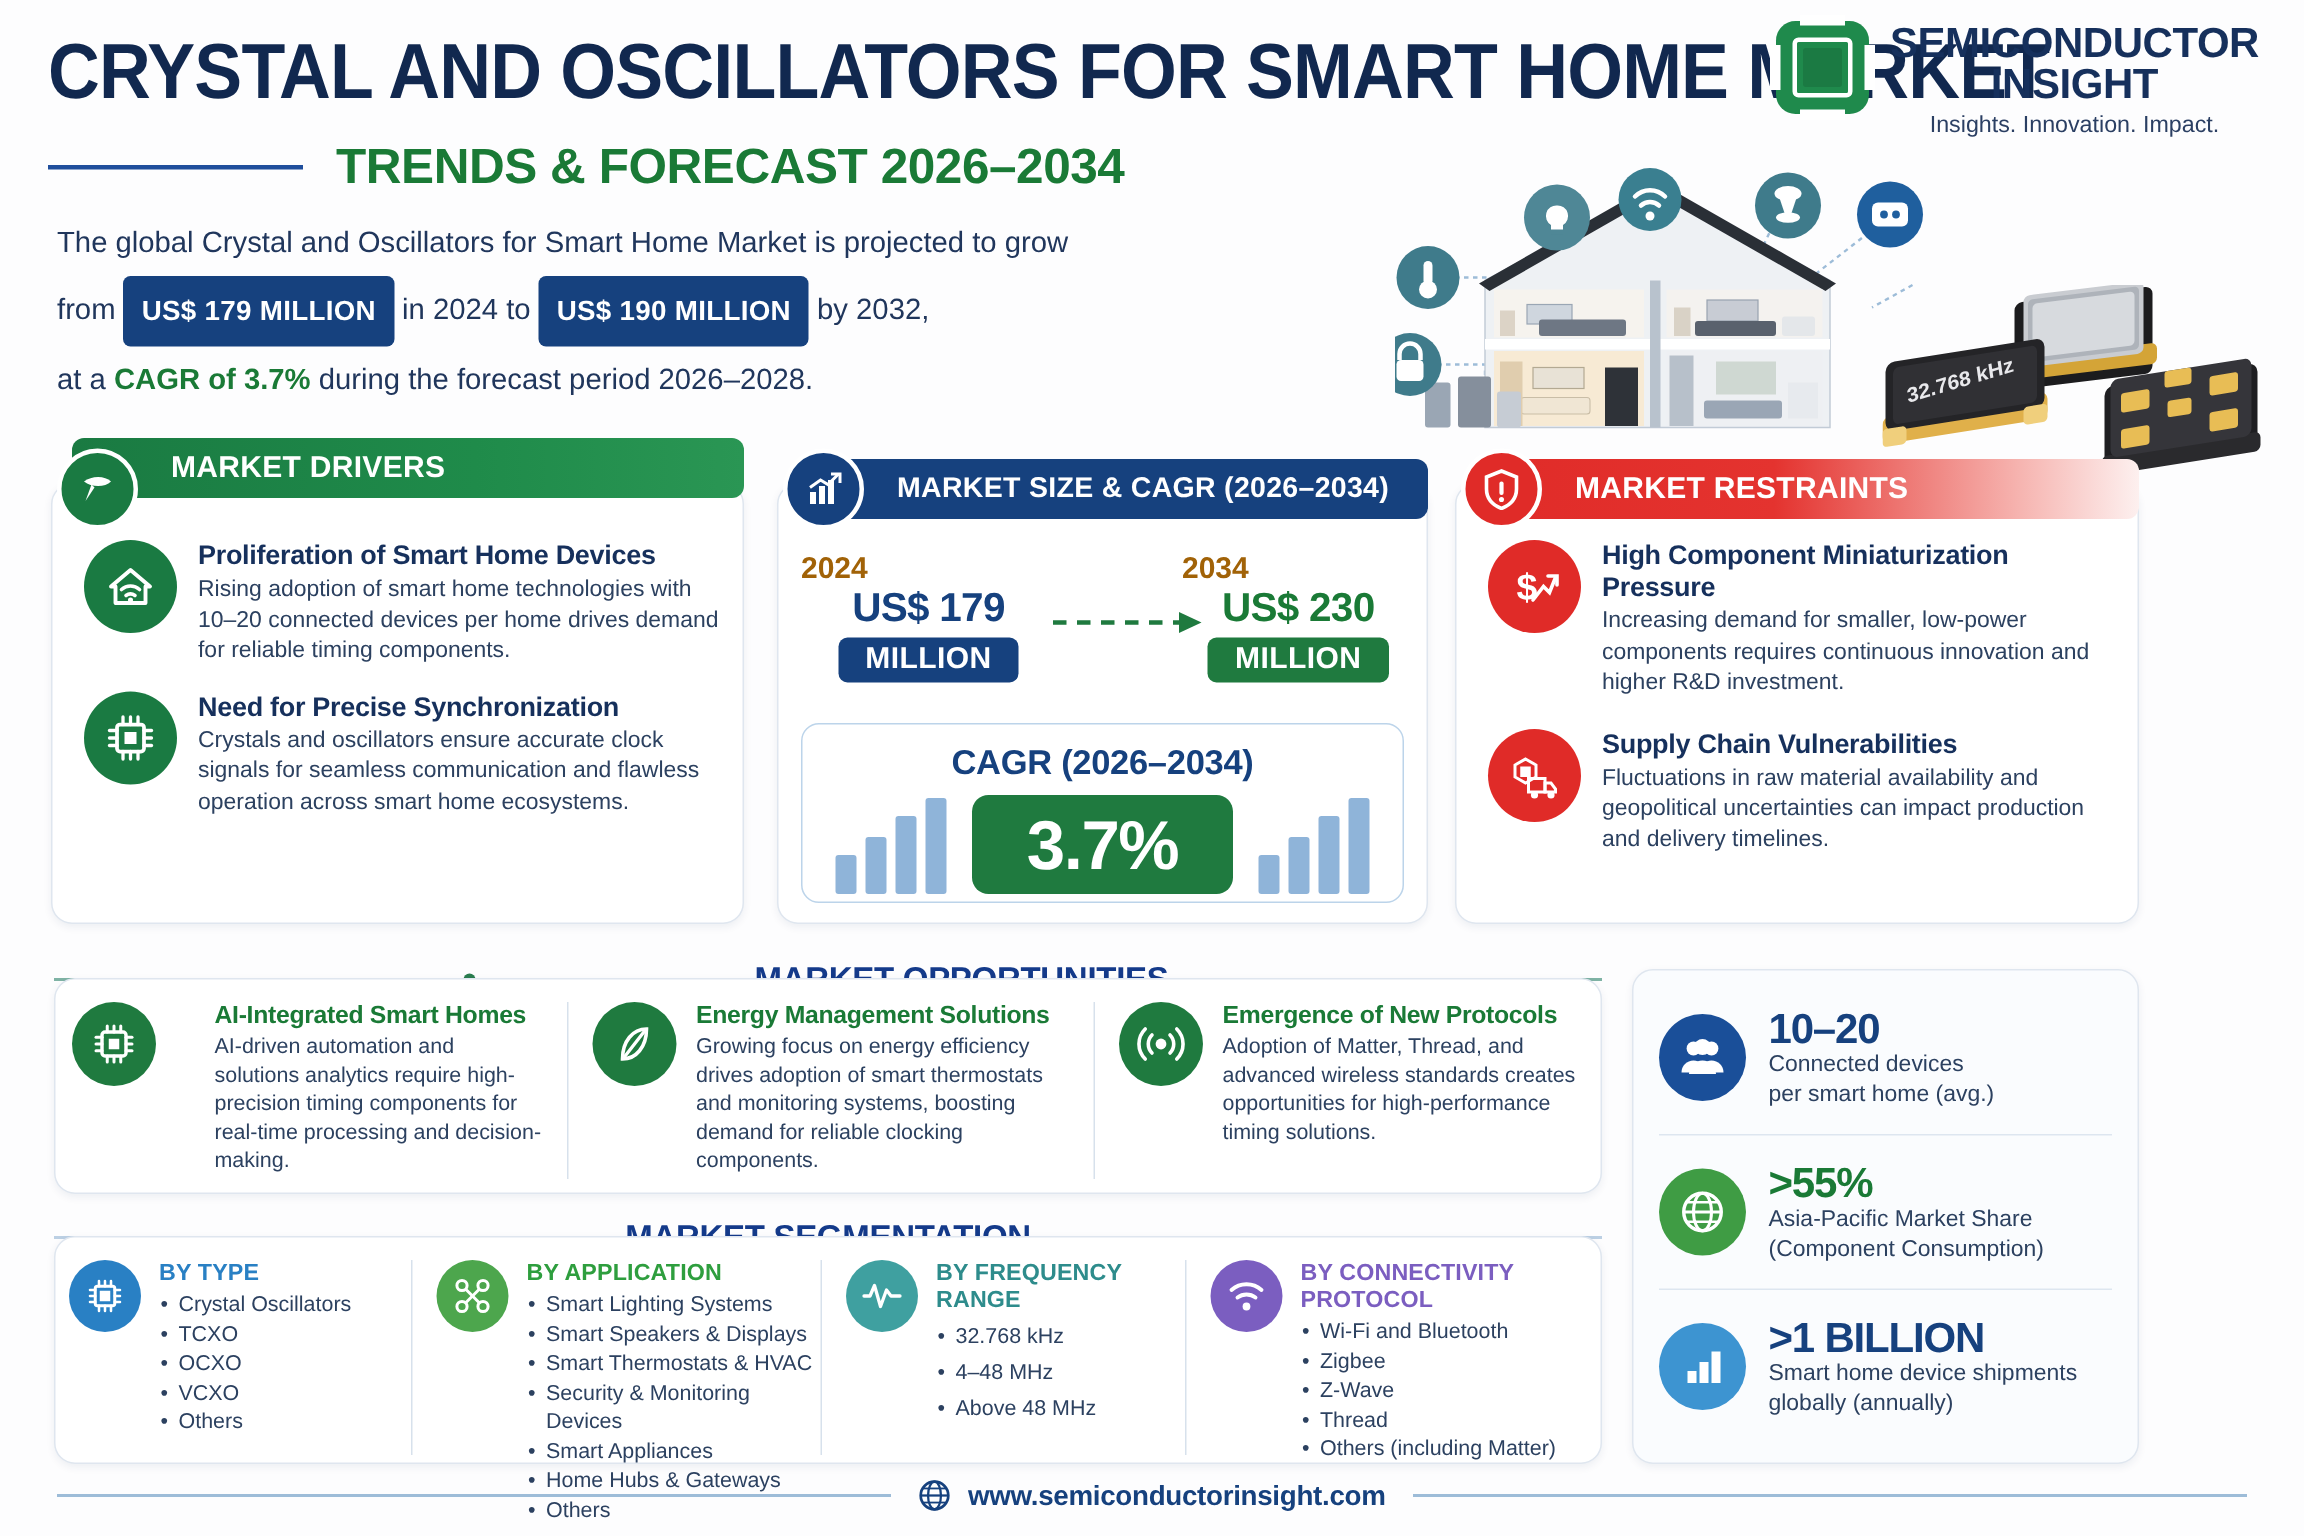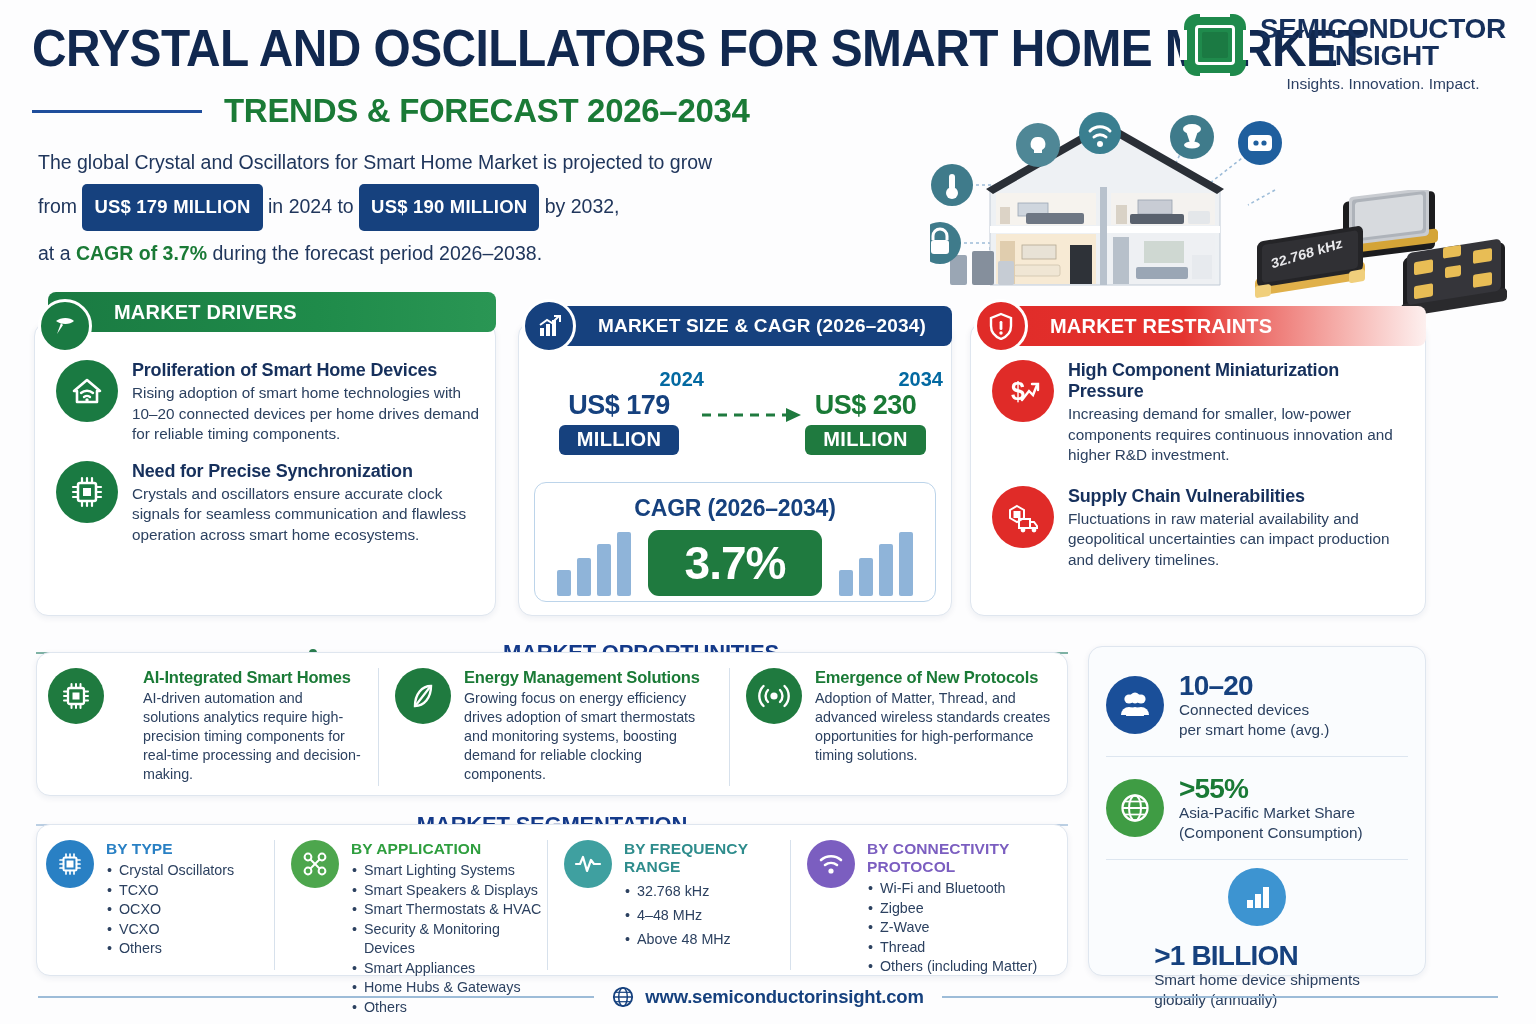--- a/index.html
+++ b/index.html
@@ -57,21 +57,21 @@
   .pbadge { position:absolute; width:54px; height:54px; border-radius:50%; border:3px solid #fff;
             display:flex; align-items:center; justify-content:center; z-index:3; }
 
   .item { display:flex; gap:14px; align-items:flex-start; }
   .iconc { width:62px; height:62px; border-radius:50%; flex:0 0 auto; display:flex;
            align-items:center; justify-content:center; }
   .ititle { font-size:18px; font-weight:800; color:#16305c; margin-bottom:2px; letter-spacing:-0.2px; }
   .idesc { font-size:15.3px; line-height:20.5px; color:#2c4160; }
 
   
-  .ms-year { font-size:20px; font-weight:700; color:#0369a1; text-align:right; }
+  .ms-year { font-size:20px; font-weight:700; color:#a16207; text-align:left; }
   .ms-val { font-size:27px; font-weight:800; text-align:center; line-height:1.1; letter-spacing:-0.5px;}
   .ms-tag { display:inline-block; color:#fff; font-size:20px; font-weight:800; padding:3px 18px 4px;
             border-radius:6px; letter-spacing:0.3px; }
   .cagr-box { position:absolute; border:1.5px solid #bcd4ea; border-radius:12px; background:#fff; }
   .cagr-lbl { font-size:23px; font-weight:800; color:#16417e; text-align:center; letter-spacing:-0.2px;}
   .cagr-pill { background:#1f7a3f; color:#fff; font-size:46px; font-weight:800; border-radius:11px;
                display:flex; align-items:center; justify-content:center; letter-spacing:-1px; }
   .bars { display:flex; align-items:flex-end; gap:6px; }
   .bars i { display:block; width:14px; background:#8fb4d9; border-radius:2px; }
 
@@ -125,21 +125,21 @@
     <div style="margin-top:2px;">
       <span>from</span>
       <span class="pill">US$ 179 MILLION</span>
       <span>in 2024 to</span>
       <span class="pill">US$ 190 MILLION</span>
       <span>by 2032,</span>
     </div>
     <div style="margin-top:2px;">
       <span>at a</span>
       <span class="grn">CAGR of 3.7%</span>
-      <span>during the forecast period 2026–2038.</span>
+      <span>during the forecast period 2026–2028.</span>
     </div>
   </div>
 
   <div class="logo">
     <div class="logo-chip">
       <span class="chip-leg" style="left:16px;top:-4px;width:30px;height:7px;"></span>
       <span class="chip-leg" style="left:16px;bottom:-4px;width:30px;height:7px;"></span>
       <span class="chip-leg" style="top:16px;left:-4px;height:30px;width:7px;"></span>
       <span class="chip-leg" style="top:16px;right:-4px;height:30px;width:7px;"></span>
     </div>
@@ -636,21 +636,21 @@
       </div>
       <div>
         <div class="kpi-num" style="color:#1a7a36;">&gt;55%</div>
         <div class="kpi-txt">Asia-Pacific Market Share</div>
         <div class="kpi-txt">(Component Consumption)</div>
       </div>
     </div>
 
     <div class="kpi-div" style="margin:8px 0;"></div>
 
-    <div class="kpi" style="height:86px;flex-direction:column;">
+    <div class="kpi" style="height:86px;">
       <div class="kpi-ic" style="background:#3d94d1;">
         <svg width="30" height="30" viewBox="0 0 30 30">
           <rect x="5" y="18" width="6" height="8" fill="#fff"></rect>
           <rect x="13" y="12" width="6" height="14" fill="#fff"></rect>
           <rect x="21" y="5" width="6" height="21" fill="#fff"></rect>
         </svg>
       </div>
       <div>
         <div class="kpi-num" style="color:#16417e;">&gt;1 BILLION</div>
         <div class="kpi-txt">Smart home device shipments</div>

